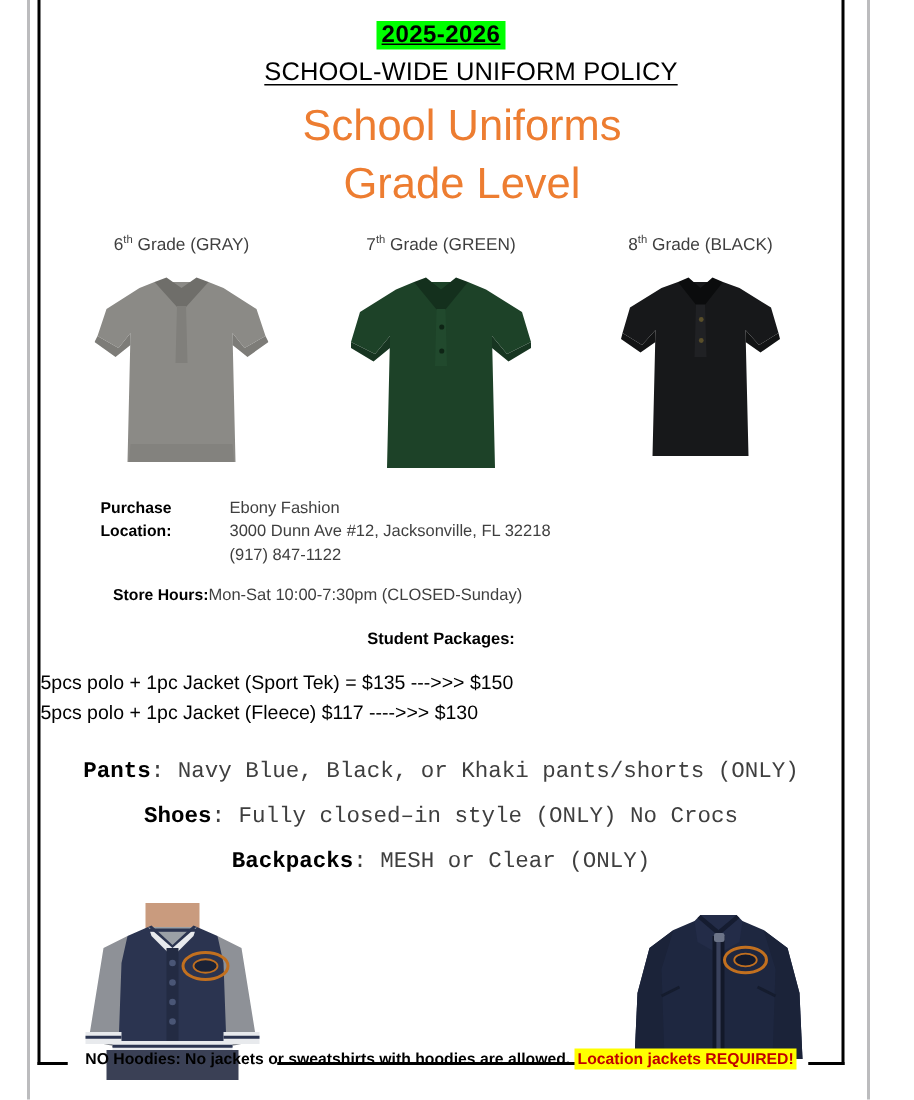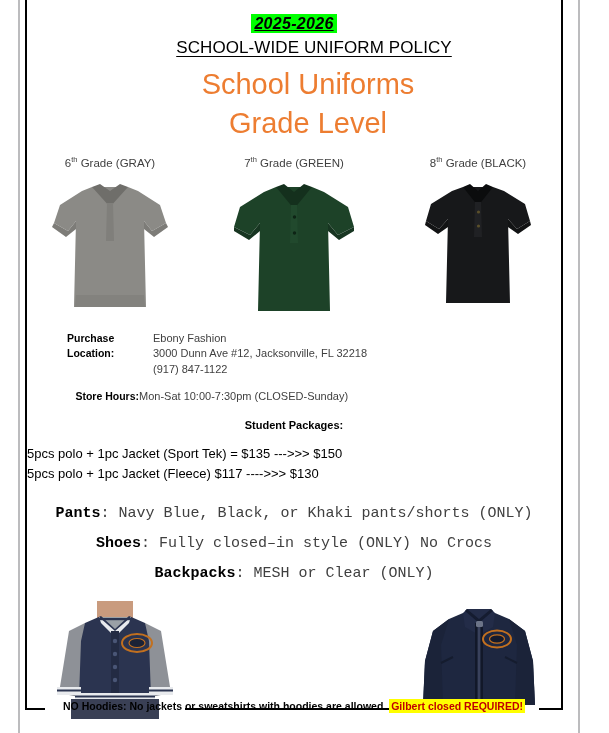--- a/index.html
+++ b/index.html
@@ -42,21 +42,20 @@
   .inner {
     position: relative;
     width: 100%;
     height: 100%;
   }
 
   
   .year-wrap {
     text-align: center;
     margin-top: 16px;
-    font-style: italic;
   }
   .year {
     display: inline-block;
     font-size: 16px;
     font-weight: bold;
     color: #000;
     text-decoration: underline;
     letter-spacing: 0.3px;
     padding: 1px 3px 0 3px;
   }
@@ -80,21 +79,21 @@
     line-height: 1.34;
     margin-top: 7px;
     font-weight: normal;
     padding-left: 28px;
   }
 
   
   .grades {
     display: flex;
     justify-content: space-between;
-    padding: 0 5px;
+    padding: 0 16px;
     margin-top: 12px;
   }
   .grade-col {
     width: 156px;
     text-align: center;
   }
   .grade-label {
     font-size: 11.5px;
     color: #3f3f3f;
     white-space: nowrap;
@@ -319,17 +318,17 @@
       <path d="M22 62 L34 56" stroke="#151c2e" stroke-width="2" fill="none"></path>
       <path d="M98 62 L86 56" stroke="#151c2e" stroke-width="2" fill="none"></path>
       <ellipse cx="78" cy="38" rx="14" ry="8.5" fill="none" stroke="#c2701f" stroke-width="2"></ellipse>
       <ellipse cx="78" cy="38" rx="7.5" ry="4.2" fill="#141a2c" stroke="#c2701f" stroke-width="1.2"></ellipse>
     </svg>
 
   </div>
 
   <div class="footer">
     <span>NO Hoodies: No jackets or sweatshirts with hoodies are allowed.</span>
-    <span class="hl" style="background: rgb(255, 255, 0); color: rgb(192, 0, 0);">Gilbert closed REQUIRED!</span>
+    <span class="hl" style="background: rgb(255, 255, 0); color: rgb(192, 0, 0);">Location jackets REQUIRED!</span>
   </div>
 
  </div>
 </div>
 
 </body></html>

